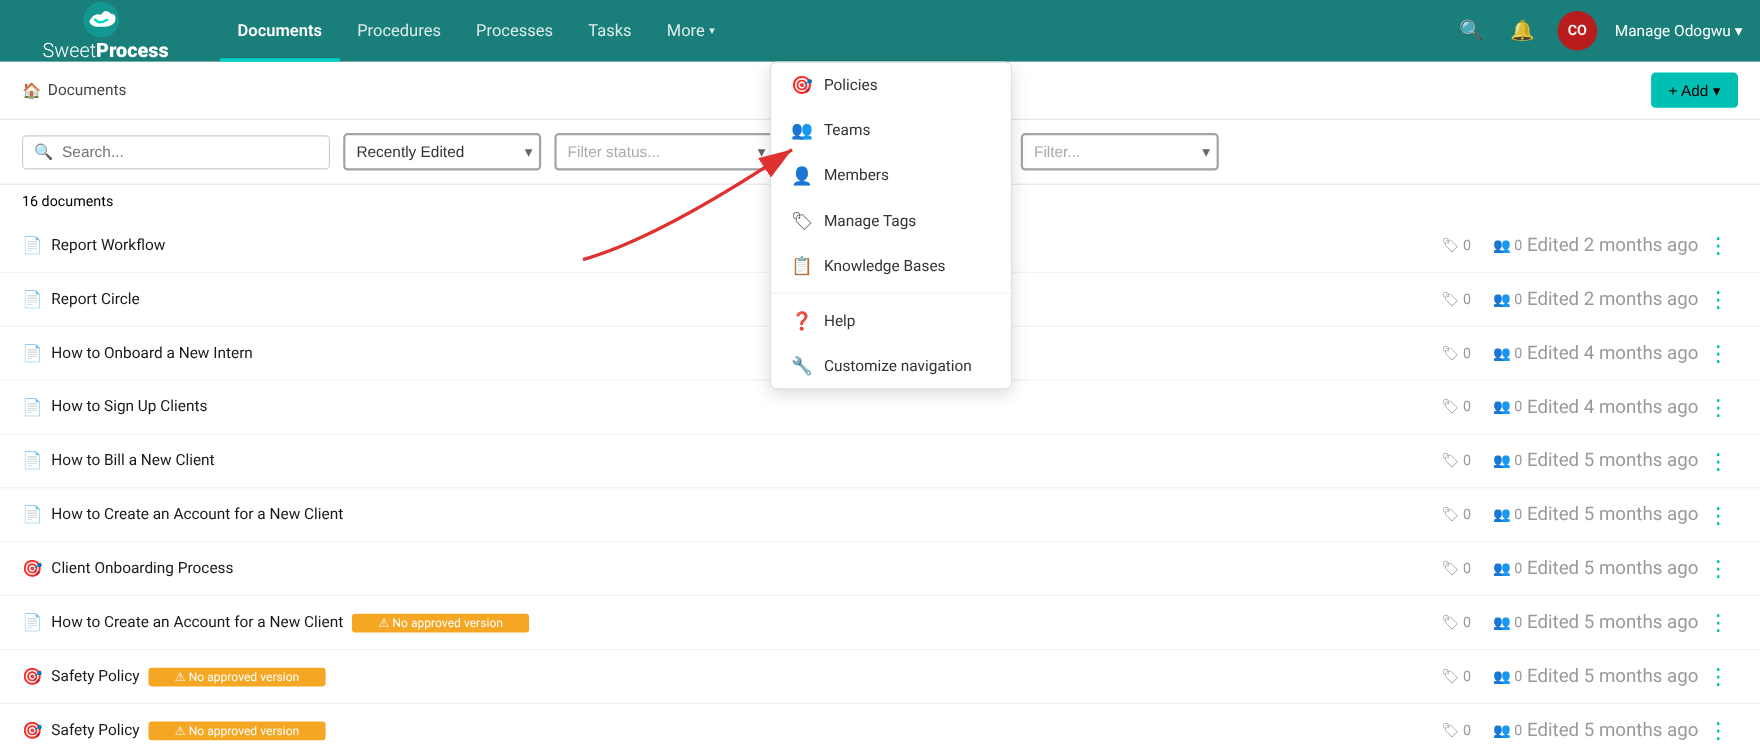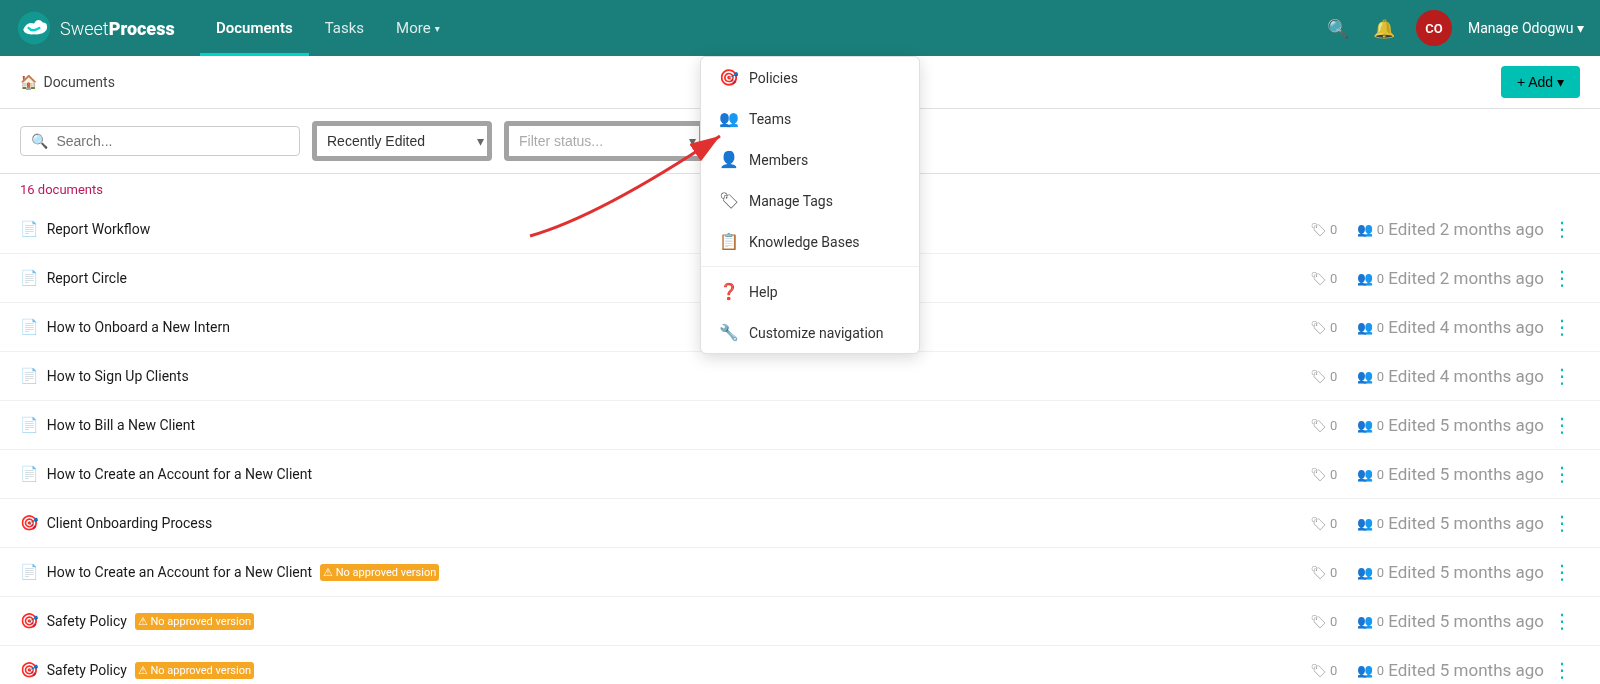--- a/index.html
+++ b/index.html
@@ -13,20 +13,21 @@
       height: 56px;
       padding: 0 16px;
       position: relative;
       z-index: 100;
     }
     .logo-area {
       display: flex;
       align-items: center;
       margin-right: 24px;
       min-width: 160px;
+      flex-direction: column;
     }
     .logo-icon {
       width: 36px;
       height: 36px;
       margin-right: 8px;
     }
     .logo-text {
       color: white;
       font-size: 18px;
       font-weight: 600;
@@ -143,21 +144,21 @@
       min-width: 280px;
     }
     .search-box input {
       border: none;
       outline: none;
       font-size: 14px;
       width: 100%;
       margin-left: 8px;
     }
     .filter-select {
-      border: 5px solid #a3a3a3;
+      border: 2px solid #a3a3a3;
       border-radius: 4px;
       padding: 7px 30px 7px 10px;
       font-size: 14px;
       background: white;
       appearance: none;
       -webkit-appearance: none;
       cursor: pointer;
       position: relative;
       min-width: 180px;
       color: #333;
@@ -173,21 +174,21 @@
       top: 50%;
       transform: translateY(-50%);
       pointer-events: none;
       color: #666;
     }
 
     
     .doc-count {
       padding: 8px 20px;
       font-size: 13px;
-      color: #be185d;
+      color: #000000;
       background: white;
     }
 
     
     .doc-list {
       background: white;
     }
     .doc-row {
       display: flex;
       align-items: center;
@@ -206,21 +207,21 @@
     .doc-icon {
       color: #555;
       font-size: 15px;
       flex-shrink: 0;
     }
     .policy-icon { color: #1a7f7a; }
     .badge-warning {
       background: #f5a623;
       color: white;
       font-size: 11px;
-      padding: 2px 3px;
+      padding: 2px 24px;
       border-radius: 3px;
       white-space: nowrap;
       display: flex;
       align-items: center;
       gap: 4px;
     }
     .doc-meta {
       display: flex;
       align-items: center;
       gap: 20px;
@@ -303,20 +304,26 @@
       <path d="M14 20 Q18 25 26 20" stroke="#00d4c8" stroke-width="2.5" fill="none" stroke-linecap="round"></path>
     </svg>
     <span class="logo-text">
       <span>Sweet</span><strong>Process</strong>
     </span>
   </div>
 
   <div class="nav-links">
     <a class="nav-link active">
       <span>Documents</span>
+    </a>
+    <a class="nav-link">
+      <span>Procedures</span>
+    </a>
+    <a class="nav-link">
+      <span>Processes</span>
     </a>
     <a class="nav-link">
       <span>Tasks</span>
     </a>
     <a class="nav-link">
       <span>More</span>
       <span class="chevron">▾</span>
     </a>
   </div>
 
@@ -396,20 +403,23 @@
   </div>
 
   <div class="select-wrapper">
     <select class="filter-select" style="min-width:200px; color:#aaa;"><option value="" style="color:#aaa">Filter status...</option></select>
   </div>
 
   <div class="select-wrapper">
     <select class="filter-select" style="min-width:200px; color:#aaa;"><option value="" style="color:#aaa">Filter by team...</option></select>
   </div>
 
+  <div class="select-wrapper">
+    <select class="filter-select" style="min-width:180px; color:#aaa;"><option value="" style="color:#aaa">Filter...</option></select>
+  </div>
 </div>
 
 <div class="doc-count">
   <span>16 documents</span>
 </div>
 
 <div class="doc-list" id="doc-list">
 <div class="doc-row">
       <div class="doc-name">
         <span class="doc-icon">📄</span>

